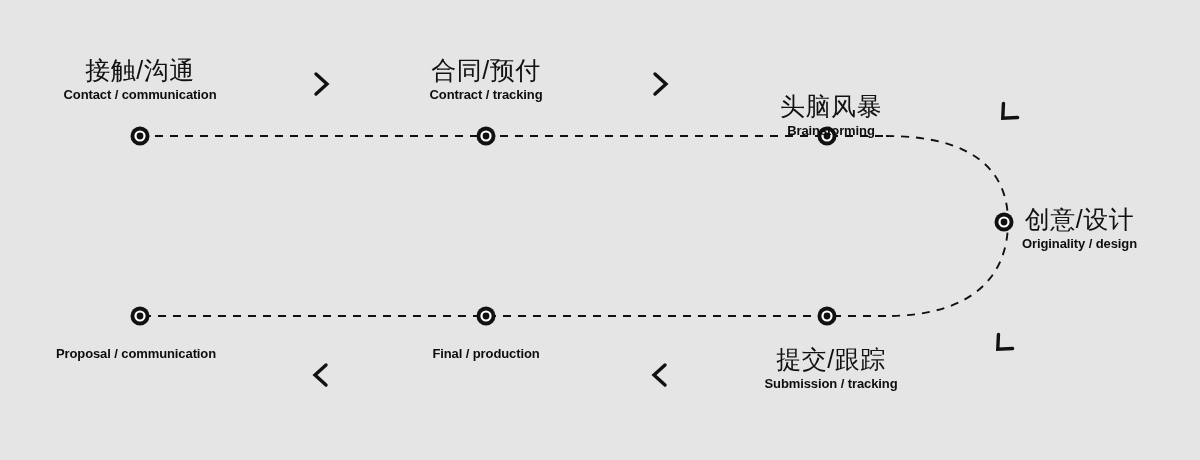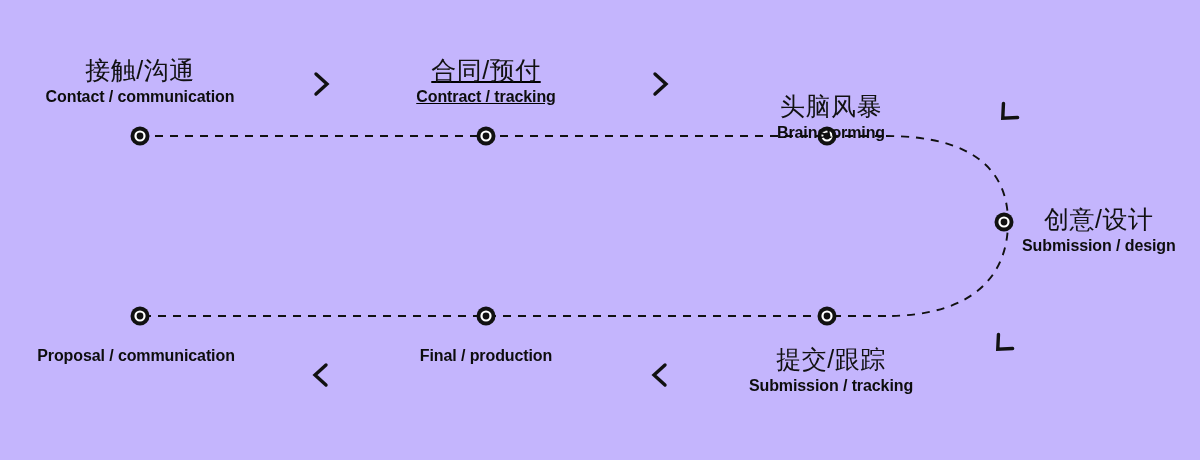--- a/index.html
+++ b/index.html
@@ -8,21 +8,21 @@
     background: #ffffff;
   }
   body {
     font-family: "Liberation Sans", "DejaVu Sans", sans-serif;
     color: #000000;
   }
   #canvas {
     position: relative;
     width: 1200px;
     height: 460px;
-    background: #c4b5fd;
+    background: #e5e5e5;
     overflow: hidden;
   }
   #flow-svg {
     position: absolute;
     left: 0;
     top: 0;
     width: 1200px;
     height: 460px;
   }
 
@@ -36,21 +36,21 @@
   .stage-label .cn {
     display: block;
     font-size: 25px;
     font-weight: 400;
     letter-spacing: 0.5px;
     color: #111111;
     line-height: 1.18;
   }
   .stage-label .en {
     display: block;
-    font-size: 16px;
+    font-size: 13px;
     font-weight: bold;
     letter-spacing: -0.1px;
     color: #0d0d0d;
     line-height: 1.3;
     margin-top: 1px;
   }
 
   
   .stage-top { top: 56px; transform: translateX(-50%); }
   
@@ -123,33 +123,33 @@
       <circle cx="140" cy="316" r="5.6" fill="#ffffff"></circle>
       <circle cx="140" cy="316" r="3.4" fill="#111111"></circle>
     </g>
   </svg>
 
   <div class="stage-label stage-top" style="left:140px;">
     <span class="cn">接触/沟通</span>
     <span class="en">Contact / communication</span>
   </div>
 
-  <div class="stage-label stage-top" style="left:486px;text-decoration:underline;">
+  <div class="stage-label stage-top" style="left:486px;">
     <span class="cn">合同/预付</span>
     <span class="en">Contract / tracking</span>
   </div>
 
   <div class="stage-label stage-top" style="left:831px;margin-top:36px;">
     <span class="cn">头脑风暴</span>
     <span class="en">Brainstorming</span>
   </div>
 
   <div class="stage-label stage-right">
     <span class="cn">创意/设计</span>
-    <span class="en">Submission / design</span>
+    <span class="en">Originality / design</span>
   </div>
 
   <div class="stage-label stage-bottom" style="left:831px;">
     <span class="cn">提交/跟踪</span>
     <span class="en">Submission / tracking</span>
   </div>
 
   <div class="stage-label stage-bottom" style="left:486px;">
     <span class="en">Final / production</span>
   </div>

